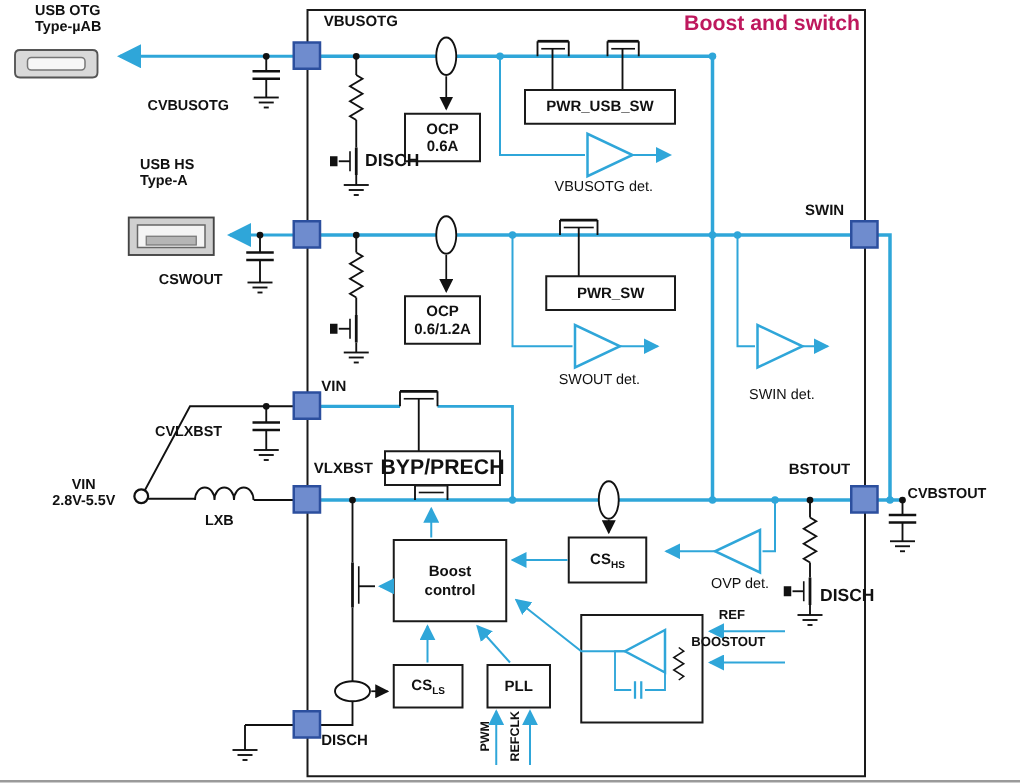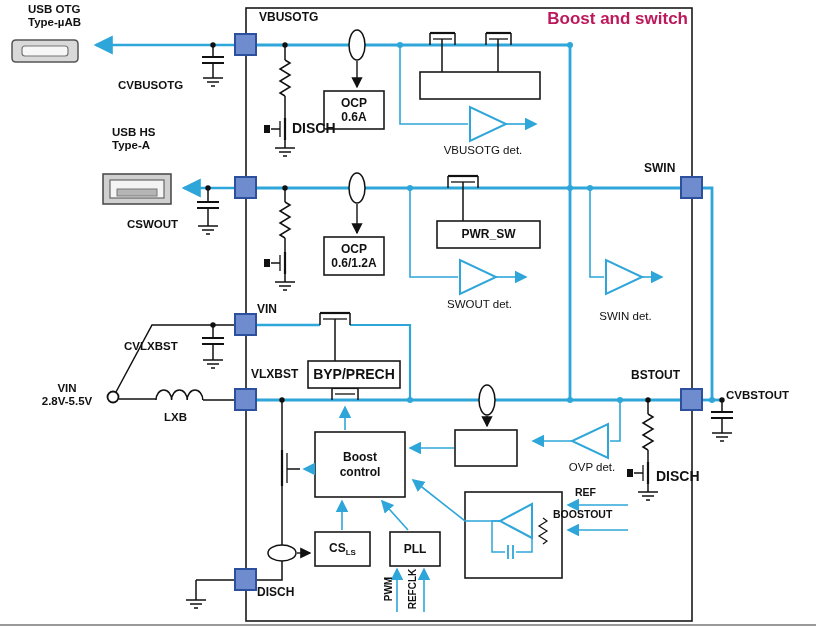--- a/index.html
+++ b/index.html
@@ -7,21 +7,21 @@
          font-family:"Liberation Sans",sans-serif;}
   .stage svg{position:absolute;left:0;top:0;}
   .lbl{position:absolute;font-weight:700;font-size:11.5px;color:#111;line-height:1.15;white-space:nowrap;}
   .title{font-size:17px;color:#be185d;width:188px;text-align:right;}
   .pin{font-size:12px;}
   .det{font-weight:400;font-size:11.5px;text-align:center;}
   .tiny{font-size:14px;}
   .small{font-size:10.5px;text-align:right;}
   .bt{position:absolute;display:flex;flex-direction:column;align-items:center;justify-content:center;
       font-weight:700;font-size:12px;color:#111;text-align:center;line-height:1.2;}
-  .bt.sm{font-size:14px;}
+  .bt.sm{font-size:17px;}
   .vert{position:absolute;display:flex;align-items:center;justify-content:center;
         transform:rotate(-90deg);transform-origin:center;font-weight:700;font-size:10px;color:#111;}
   sub{font-size:8px;}
 </style>
 </head>
 <body>
 
 <div class="stage">
 
 <svg width="816" height="627" viewBox="0 0 816 627">
@@ -321,29 +321,33 @@
 <div class="lbl pin" style="left:644px;top:162px;">SWIN</div>
 <div class="lbl pin" style="left:257px;top:303px;">VIN</div>
 <div class="lbl pin" style="left:251px;top:368px;">VLXBST</div>
 <div class="lbl pin" style="left:631px;top:369px;">BSTOUT</div>
 <div class="lbl pin" style="left:257px;top:586px;">DISCH</div>
 
 <div class="bt" style="left:324px;top:91px;width:60px;height:38px;">
   <div>OCP</div>
   <div>0.6A</div>
 </div>
+<div class="bt" style="left:420px;top:72px;width:120px;height:27px;">PWR_USB_SW</div>
 <div class="bt" style="left:324px;top:237px;width:60px;height:38px;">
   <div>OCP</div>
   <div>0.6/1.2A</div>
 </div>
 <div class="bt" style="left:437px;top:221px;width:103px;height:27px;">PWR_SW</div>
 <div class="bt sm" style="left:308px;top:361px;width:92px;height:27px;">BYP/PRECH</div>
 <div class="bt" style="left:315px;top:432px;width:90px;height:65px;">
   <div>Boost</div>
   <div>control</div>
+</div>
+<div class="bt" style="left:455px;top:430px;width:62px;height:36px;">
+  <div><span>CS</span><sub>HS</sub></div>
 </div>
 <div class="bt" style="left:315px;top:532px;width:55px;height:34px;">
   <div><span>CS</span><sub>LS</sub></div>
 </div>
 <div class="bt" style="left:390px;top:532px;width:50px;height:34px;text-align:right;">PLL</div>
 
 <div class="lbl det" style="left:428px;top:144px;width:110px;">VBUSOTG det.</div>
 <div class="lbl det" style="left:432px;top:298px;width:95px;">SWOUT det.</div>
 <div class="lbl det" style="left:578px;top:298px;width:95px;margin-top:12px;">SWIN det.</div>
 <div class="lbl det" style="left:552px;top:461px;width:80px;">OVP det.</div>

